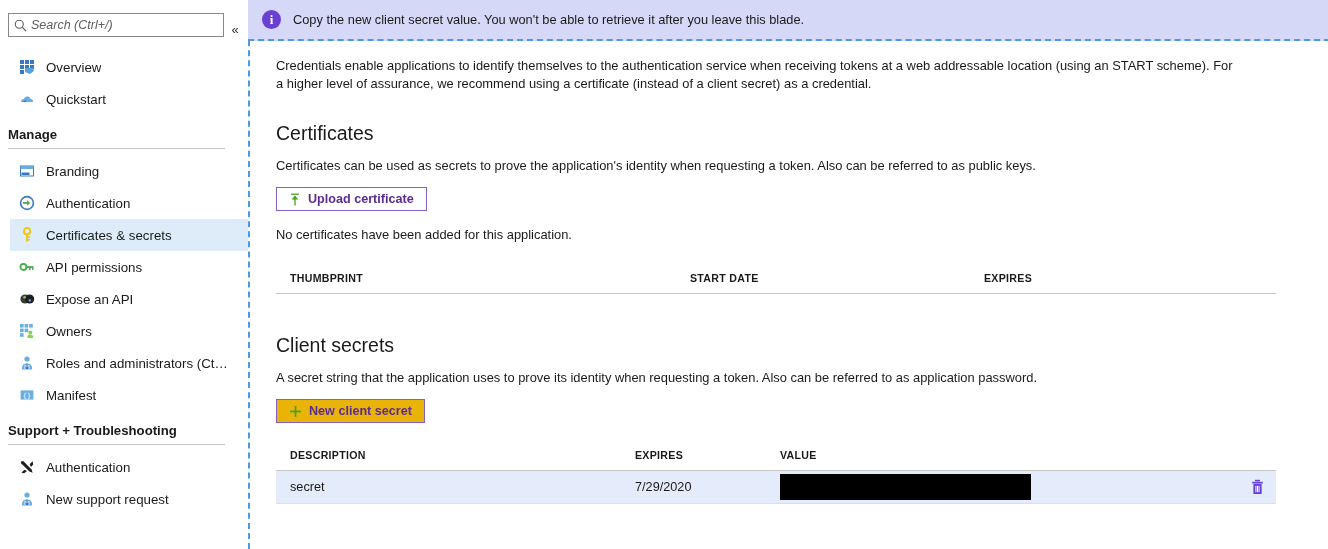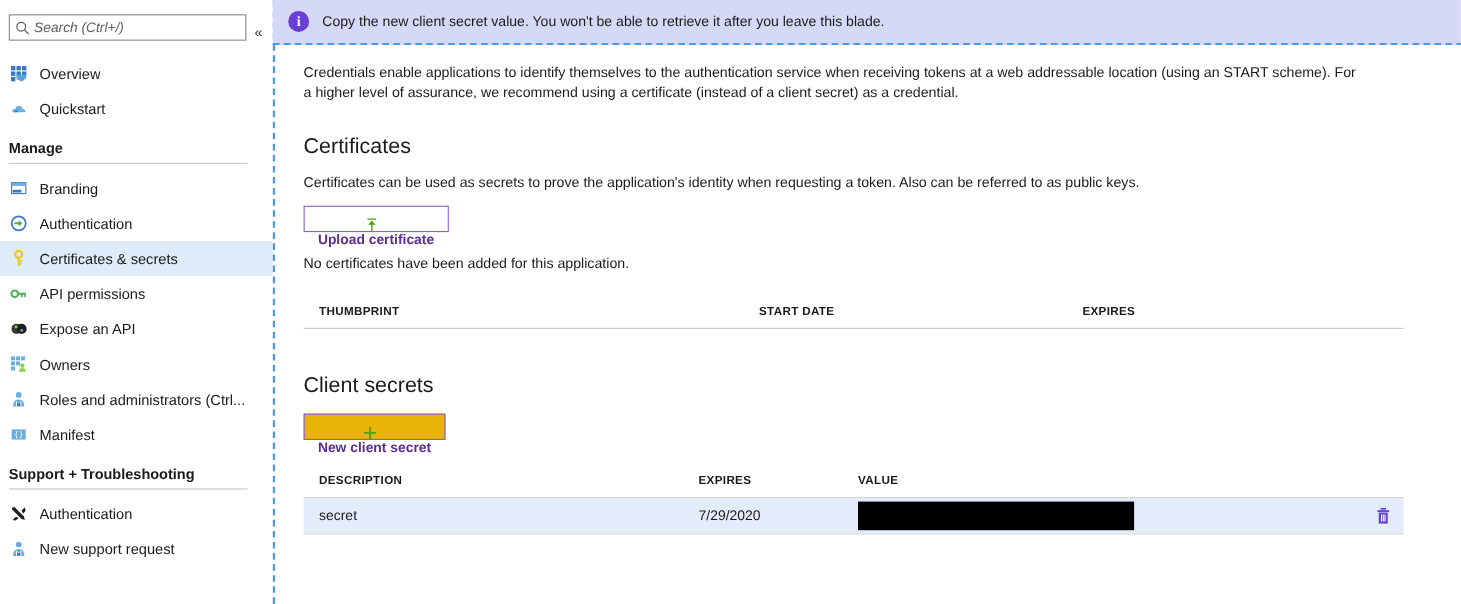--- a/index.html
+++ b/index.html
@@ -40,21 +40,21 @@
   }
   .search-input::placeholder { color: #605e5c; opacity: 1; font-style: italic; }
   .collapse-btn {
     position: absolute; right: 4px; top: 8px;
     width: 18px; height: 18px;
     color: #323130; font-size: 13px; line-height: 18px; text-align: center;
     cursor: pointer; background: transparent; border: 0; padding: 0;
     font-family: "Liberation Sans", sans-serif;
   }
 
-  .nav-list { margin-top: 14px; }
+  .nav-list { margin-top: 14px; margin-left: 10px; }
   .nav-item {
     display: flex; align-items: center;
     height: 32px;
     padding-left: 8px;
     cursor: pointer;
     font-size: 13.3px;
     color: #1b1a19;
   }
   .nav-item.selected { background: #deecf9; }
   .nav-ico {
@@ -115,28 +115,27 @@
     font-size: 19.5px; font-weight: normal; color: #1b1a19;
     margin: 30px 0 0 0;
   }
   .section-desc {
     font-size: 12.9px; color: #1b1a19; margin-top: 13px;
   }
 
   .cmd-btn {
     margin-top: 14px;
     display: inline-flex; align-items: center;
-    height: 24px; padding: 10px 12px;
+    height: 24px; padding: 0 12px;
     border: 1px solid #8661c5;
     background: #ffffff;
     color: #5c2d91;
     font-size: 12.6px; font-weight: bold;
     font-family: "Liberation Sans", sans-serif;
     cursor: pointer;
-    flex-direction: column;
   }
   .cmd-btn.hover { background: #eab308; text-align: center; }
   .cmd-ico { margin-right: 7px; display: flex; align-items: center; }
   .cmd-ico svg { display: block; }
 
   .empty-note { font-size: 12.9px; color: #1b1a19; margin-top: 16px; }
 
   
   .tbl { margin-top: 26px; width: 1000px; }
   .tbl-head {
@@ -395,20 +394,21 @@
       <div class="tbl">
         <div class="tbl-head">
           <div class="cell c-thumb">THUMBPRINT</div>
           <div class="cell c-start">START DATE</div>
           <div class="cell c-exp">EXPIRES</div>
         </div>
       </div>
 
       
       <h2 class="section-title" style="margin-top:40px;">Client secrets</h2>
+      <div class="section-desc">A secret string that the application uses to prove its identity when requesting a token. Also can be referred to as application password.</div>
 
       <button class="cmd-btn hover">
         <span class="cmd-ico">
           <svg width="13" height="13" viewBox="0 0 13 13">
             <line x1="6.5" y1="1" x2="6.5" y2="12" stroke="#49a01e" stroke-width="1.7"></line>
             <line x1="1" y1="6.5" x2="12" y2="6.5" stroke="#49a01e" stroke-width="1.7"></line>
           </svg>
         </span>
         <span>New client secret</span>
       </button>

